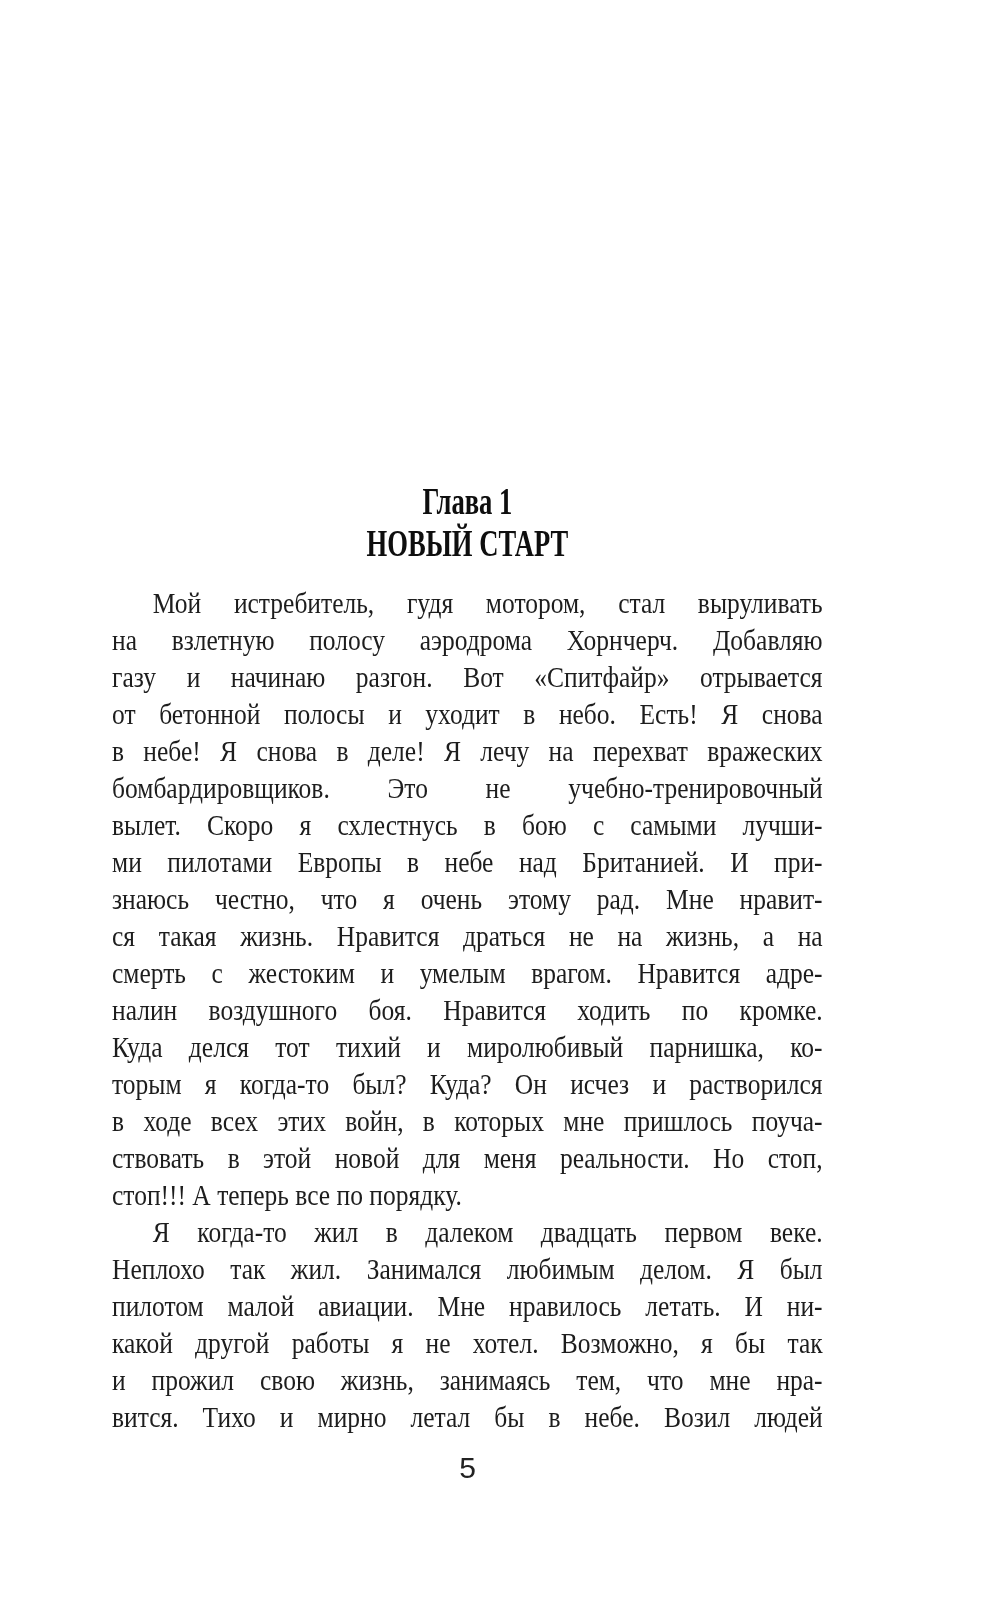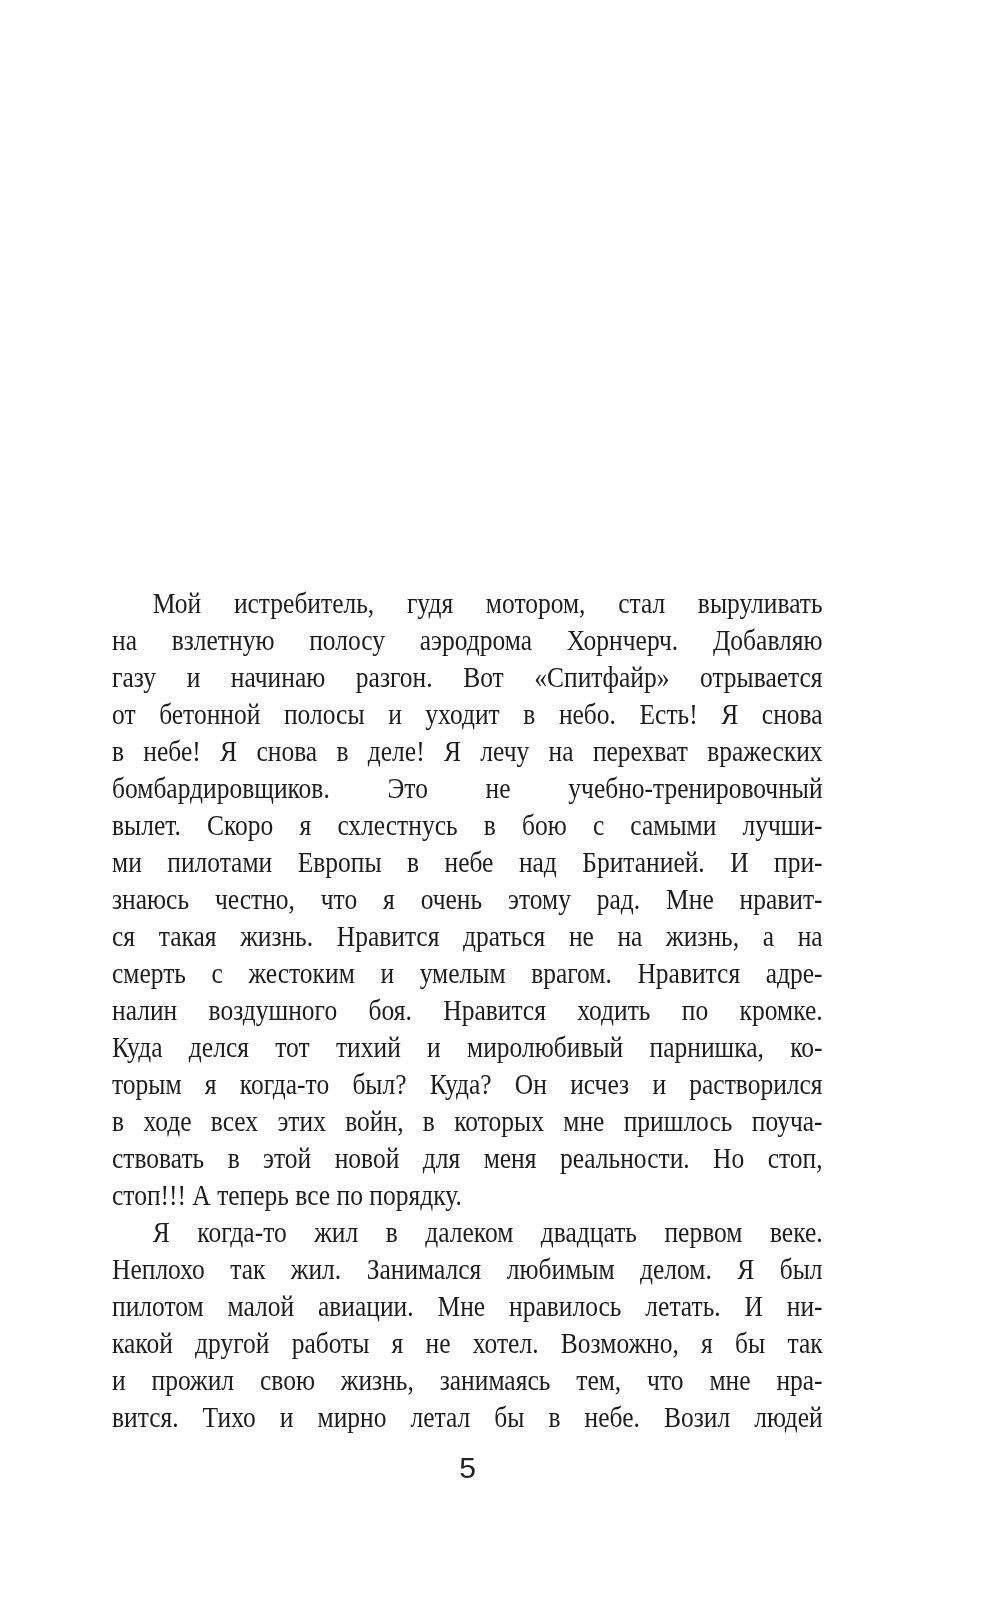--- a/index.html
+++ b/index.html
@@ -70,20 +70,24 @@
     font-size: 30px;
     line-height: 32px;
     color: #222222;
   }
 </style>
 </head>
 <body>
 
 <div class="book-page">
 
+  <div class="chapter-heading">
+    <div class="chapter-label">Глава 1</div>
+    <div class="chapter-title">НОВЫЙ СТАРТ</div>
+  </div>
 
   <div class="body-text">
 
   <div class="line first">Мой истребитель, гудя мотором, стал выруливать</div>
       <div class="line">на взлетную полосу аэродрома Хорнчерч. Добавляю</div>
       <div class="line">газу и начинаю разгон. Вот «Спитфайр» отрывается</div>
       <div class="line">от бетонной полосы и уходит в небо. Есть! Я снова</div>
       <div class="line">в небе! Я снова в деле! Я лечу на перехват вражеских</div>
       <div class="line">бомбардировщиков. Это не учебно-тренировочный</div>
       <div class="line">вылет. Скоро я схлестнусь в бою с самыми лучши-</div>

